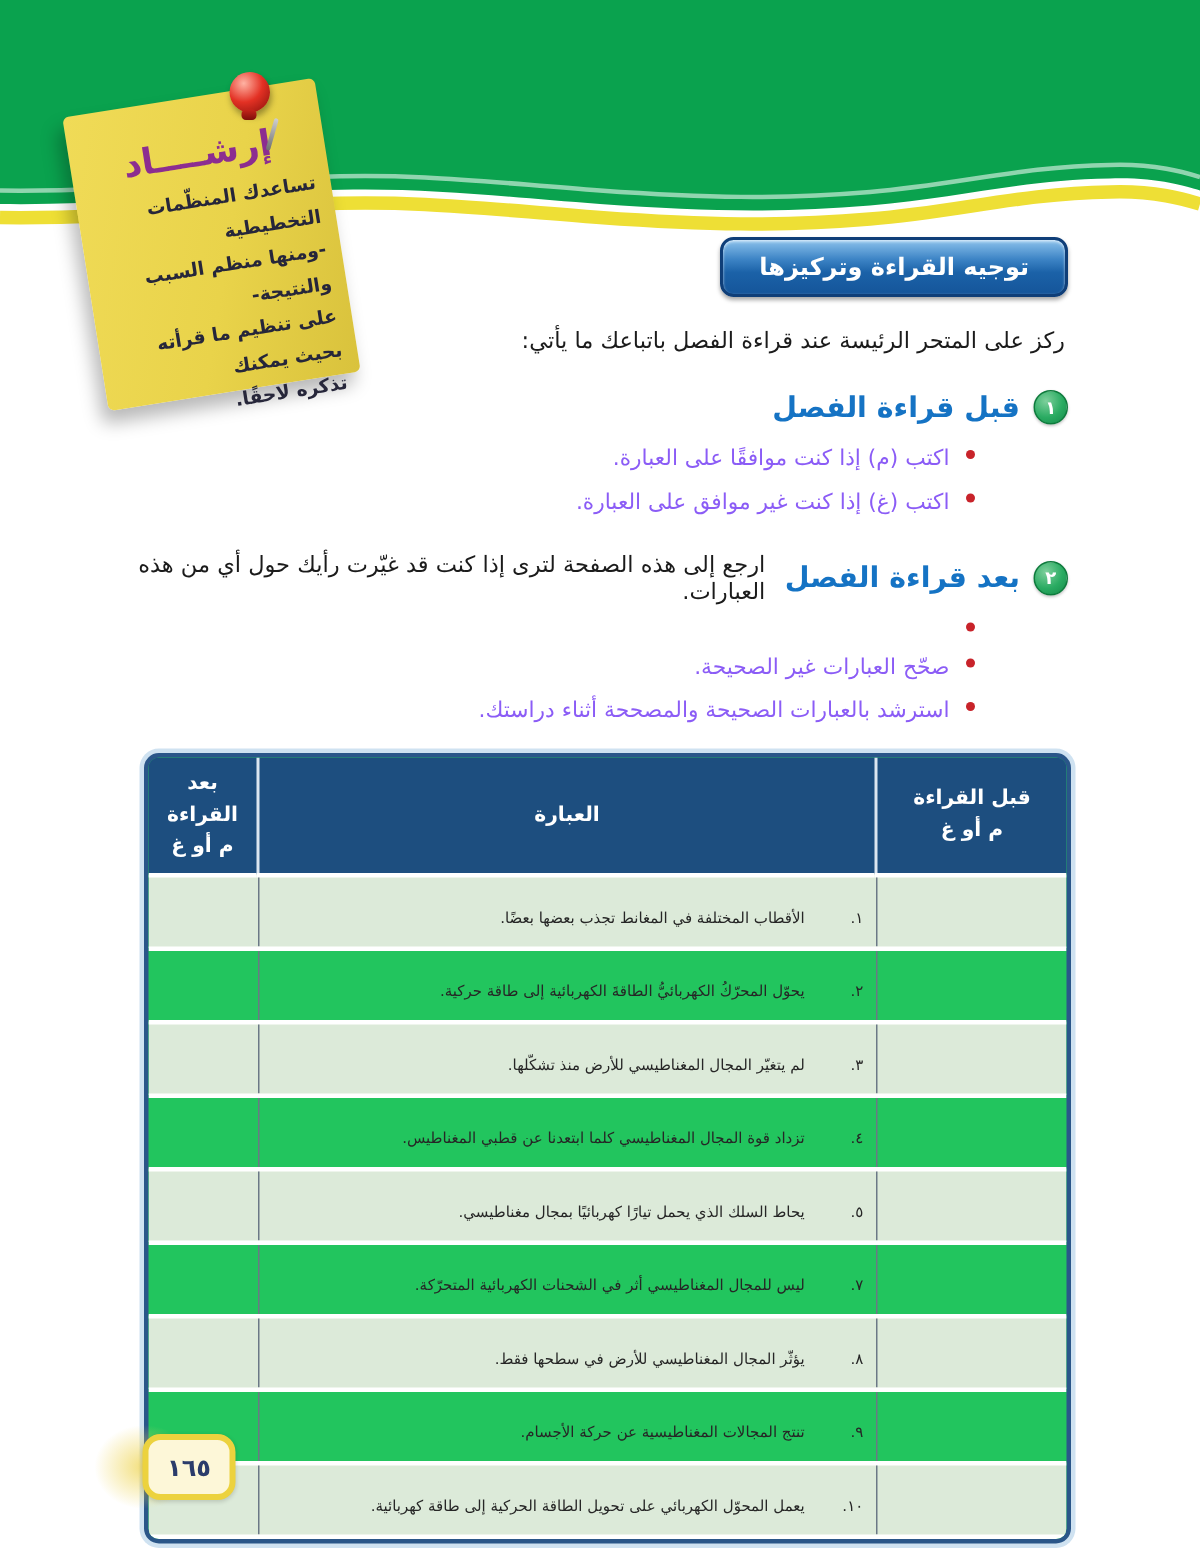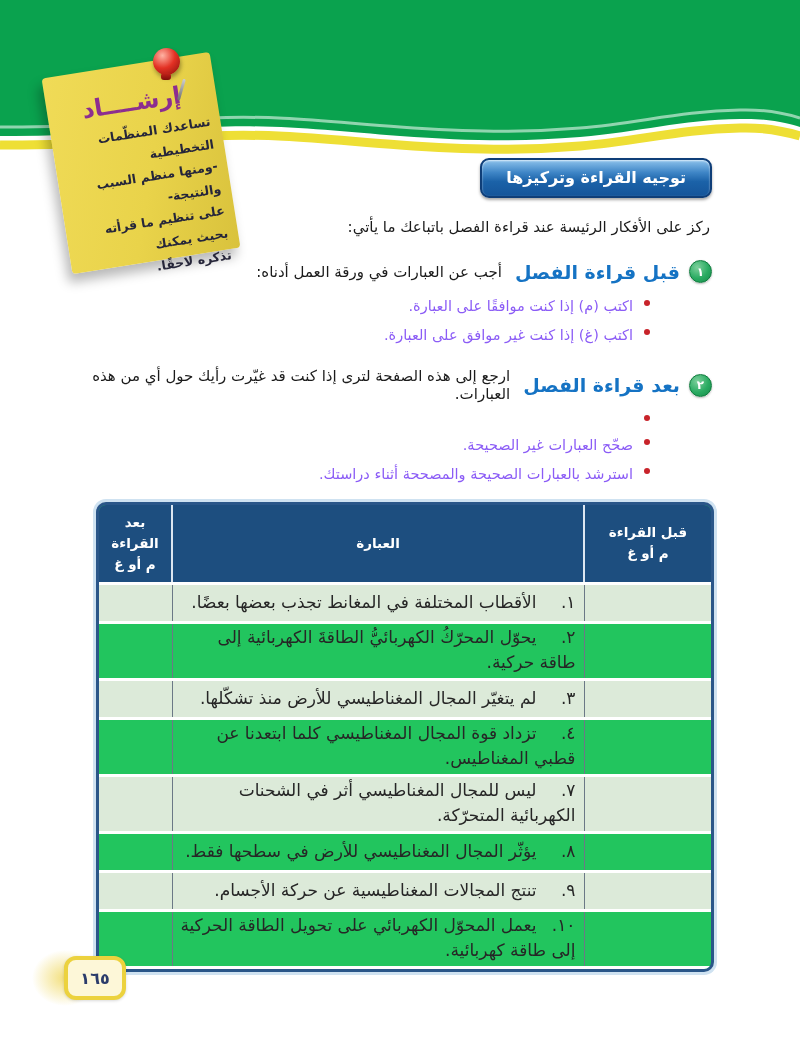--- a/index.html
+++ b/index.html
@@ -49,26 +49,26 @@
   
   .table-wrap{margin:20px -2px 0 8px;border:3px solid #2a5689;border-radius:10px;
     box-shadow:0 0 0 3px #cfe2f1;overflow:hidden;background:#22c55e;}
   table{width:100%;border-collapse:collapse;}
   thead th{background:#1d4e7f;color:#ffffff;font-size:13.5px;font-weight:bold;
     padding:7px 4px;border-bottom:3px solid #ffffff;line-height:1.55;}
   thead th.col-before{width:118px;border-left:2px solid #dce6f0;}
   thead th.col-after{width:64px;border-right:2px solid #dce6f0;}
   tbody tr:nth-child(odd) td{background:#dcead9;}
   tbody td{border-bottom:3px solid #ffffff;height:33px;}
-  td.stmt{padding:1px 8px 2px 6px;font-size:17px;color:#262626;text-align:right;line-height:1.5;
+  td.stmt{padding:11px 8px 2px 6px;font-size:10px;color:#262626;text-align:right;line-height:1.5;
     border-right:1px solid #6b7886;border-left:1px solid #6b7886;}
   td.stmt .n{display:inline-block;min-width:26px;margin-left:13px;text-align:right;}
 
   
-  .footer{position:absolute;left:24px;top:942px;width:120px;height:80px;}
+  .footer{position:absolute;left:55px;top:942px;width:120px;height:80px;}
   .blob{position:absolute;left:8px;top:8px;width:66px;height:56px;border-radius:50%;
     background:radial-gradient(closest-side,rgba(240,217,100,.85),rgba(240,217,100,0));}
   .page-num{position:absolute;left:40px;top:14px;width:54px;height:36px;border-radius:12px;
     background:#fdf7d8;border:4px solid #ecd23e;display:flex;align-items:center;justify-content:center;
     color:#2b3c6b;font-size:16px;font-weight:bold;box-shadow:0 1px 3px rgba(0,0,0,.15);}
 </style>
 </head>
 <body>
 
 <div class="page">
@@ -92,30 +92,29 @@
   <div class="pin">
     <div class="ball"></div>
       <div class="neck"></div>
       <div class="needle"></div>
   </div>
 
   <div class="content">
 
     <div class="badge-btn">توجيه القراءة وتركيزها</div>
 
-    <p class="intro">ركز على الأفكار الرئيسة عند قراءة الفصل باتباعك ما يأتي:</p>
+    <p class="intro">ركز على المتحر الرئيسة عند قراءة الفصل باتباعك ما يأتي:</p>
 
     
     <div class="section">
       <div class="sec-head">
         <span class="num-circle">
             <span>١</span>
           </span>
         <span class="sec-title">قبل قراءة الفصل</span>
-        <span class="sec-text">أجب عن العبارات في ورقة العمل أدناه:</span>
       </div>
       <ul class="bullets">
         <li>
             <span class="dot"></span>
             <span>اكتب (م) إذا كنت موافقًا على العبارة.</span>
           </li>
         <li>
             <span class="dot"></span>
             <span>اكتب (غ) إذا كنت غير موافق على العبارة.</span>
           </li>
@@ -172,20 +171,25 @@
               <td class="stmt"><span class="n">٣.</span><span>لم يتغيّر المجال المغناطيسي للأرض منذ تشكّلها.</span></td>
               <td></td>
             </tr>
           <tr>
               <td></td>
               <td class="stmt"><span class="n">٤.</span><span>تزداد قوة المجال المغناطيسي كلما ابتعدنا عن قطبي المغناطيس.</span></td>
               <td></td>
             </tr>
           <tr>
               <td></td>
+              <td class="stmt"><span class="n">٥.</span><span>يحاط السلك الذي يحمل تيارًا كهربائيًا بمجال مغناطيسي.</span></td>
+              <td></td>
+            </tr>
+          <tr>
+              <td></td>
               <td class="stmt"><span class="n">٧.</span><span>ليس للمجال المغناطيسي أثر في الشحنات الكهربائية المتحرّكة.</span></td>
               <td></td>
             </tr>
           <tr>
               <td></td>
               <td class="stmt"><span class="n">٨.</span><span>يؤثّر المجال المغناطيسي للأرض في سطحها فقط.</span></td>
               <td></td>
             </tr>
           <tr>
               <td></td>

